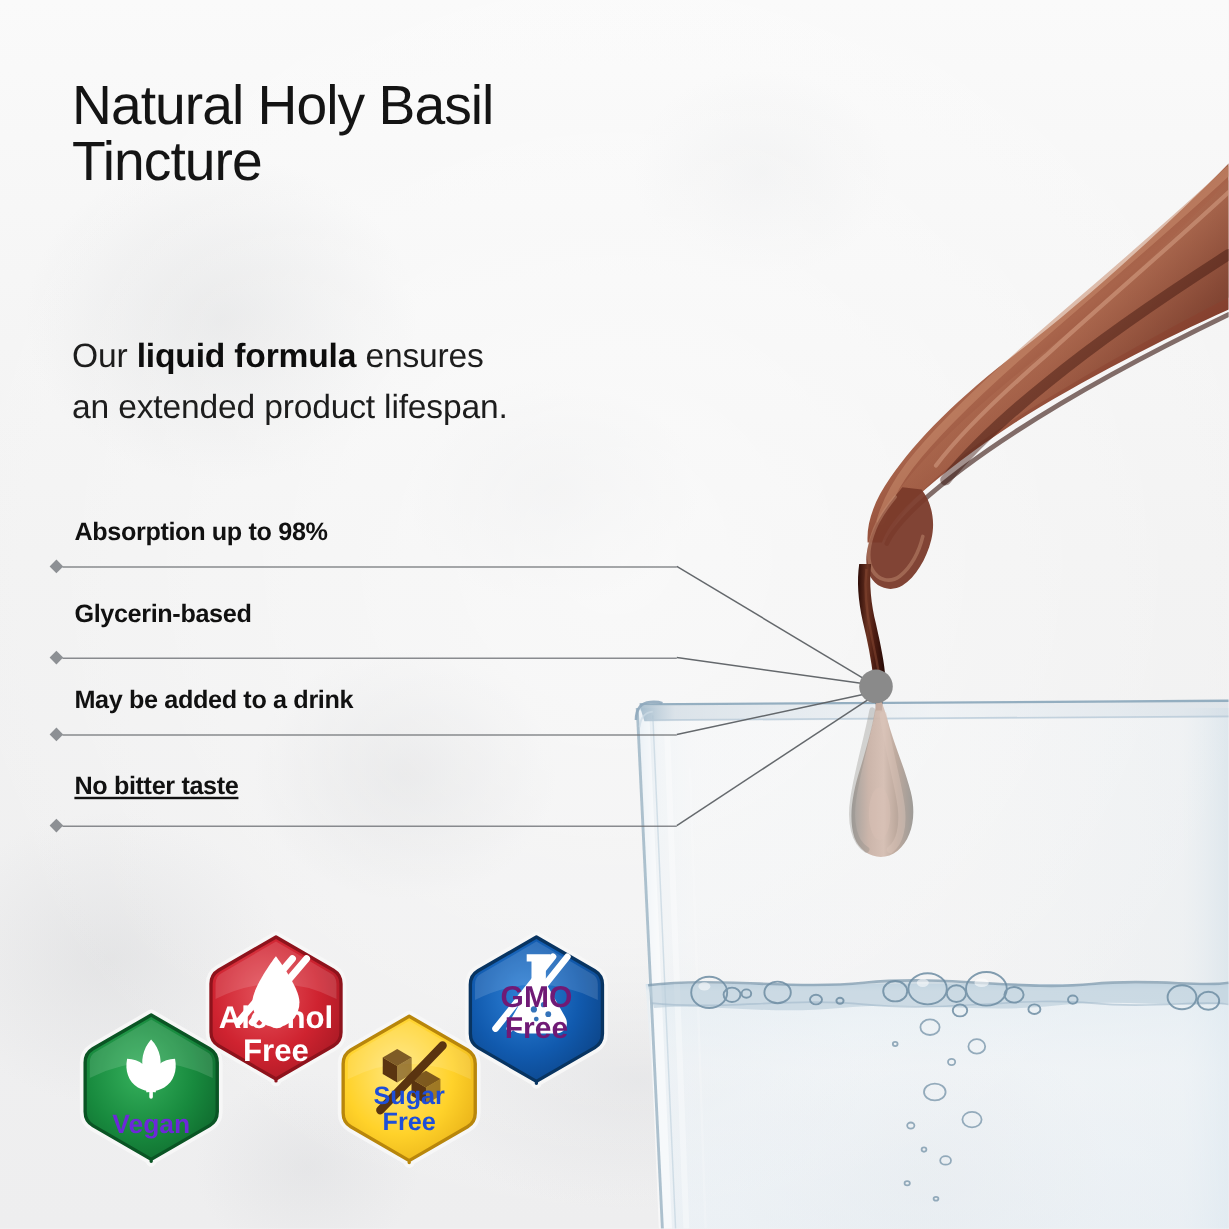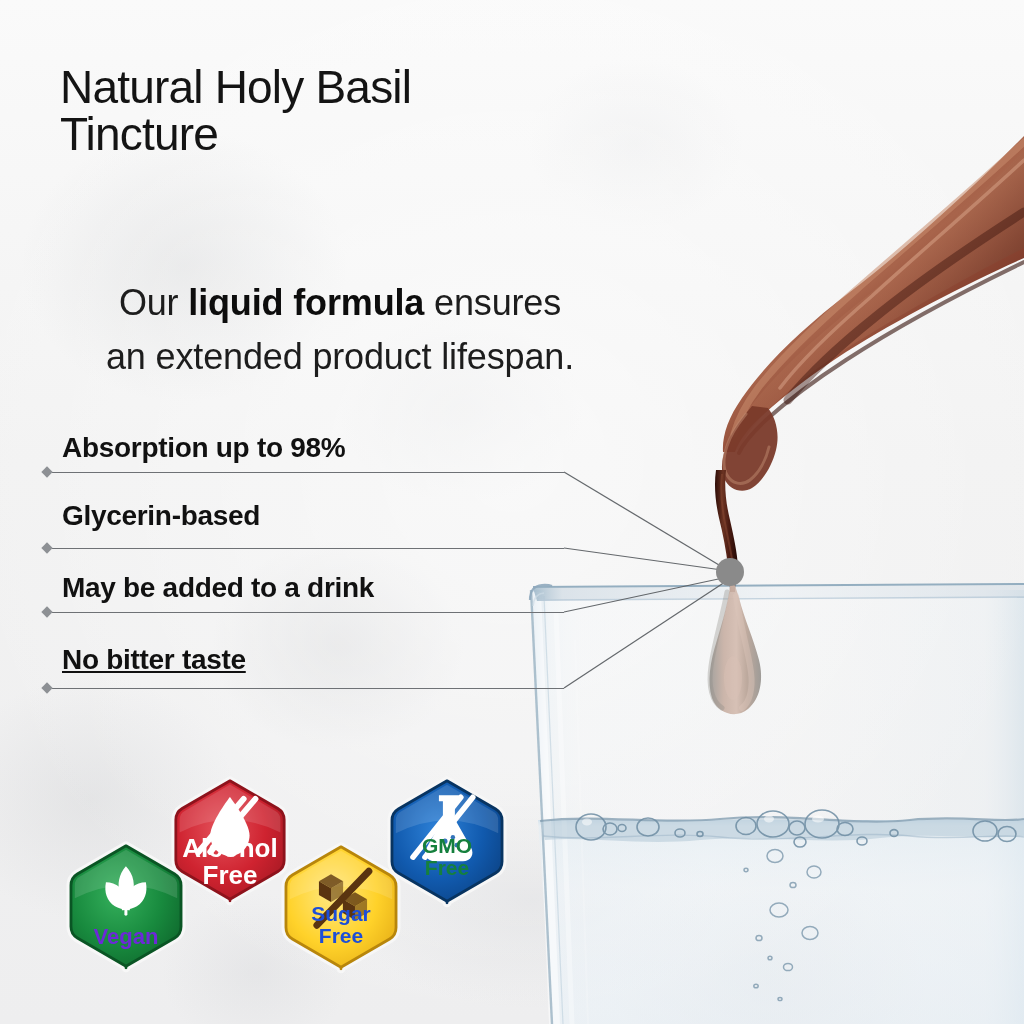--- a/index.html
+++ b/index.html
@@ -32,30 +32,29 @@
   }
 
   
   .title{
     position:absolute;left:60px;top:64px;width:700px;
     font-size:46px;line-height:1.03;font-weight:400;color:#141414;
     letter-spacing:-0.8px;white-space:pre-line;
   }
   .subtitle{
     position:absolute;left:60px;top:276px;width:560px;
-    font-size:36px;line-height:1.5;font-weight:400;color:#1d1d1d;
+    font-size:28px;line-height:1.5;font-weight:400;color:#1d1d1d;
     letter-spacing:-0.15px;
-    text-align:center;
   }
   .subtitle b{font-weight:700;color:#0d0d0d;}
 
   
   .feat-label{
     position:absolute;left:62px;
-    font-size:28px;font-weight:600;color:#111;letter-spacing:-0.3px;
+    font-size:21px;font-weight:600;color:#111;letter-spacing:-0.3px;
     white-space:nowrap;
   }
   .feat-rule{
     position:absolute;left:52px;height:1px;background:#6e7175;
   }
   .feat-dot{
     position:absolute;width:8px;height:8px;background:#8d9094;
     transform:rotate(45deg);
   }
 
@@ -393,20 +392,20 @@
           <g fill="#ffffff" transform="translate(0,-6) scale(0.78) translate(14,10)">
             <path d="M42,16 L62,16 L62,22 L58,22 L58,40 L74,68 C78,75 74,82 66,82 L38,82 C30,82 26,75 30,68 L46,40 L46,22 L42,22 Z"></path>
             <circle cx="48" cy="62" r="2.6" fill="#115AAE" opacity=".85"></circle>
             <circle cx="56" cy="58" r="2.2" fill="#115AAE" opacity=".85"></circle>
             <circle cx="60" cy="66" r="2.4" fill="#115AAE" opacity=".85"></circle>
             <circle cx="50" cy="70" r="2" fill="#115AAE" opacity=".85"></circle>
             <path d="M16,78 L64,18" stroke="#ffffff" stroke-width="5.5" fill="none" stroke-linecap="round"></path>
             <path d="M28,78 L76,18" stroke="#ffffff" stroke-width="5.5" fill="none" stroke-linecap="round"></path>
           </g>
         </svg>
-        <div class="badge-text" style="top: 58px; font-size: 21px; color: #15803d;">
+        <div class="badge-text" style="top: 42px; font-size: 25px; color: #701a75;">
           <div>GMO</div>
           <div style="margin-top: 1px;">Free</div>
         </div>
       </div>
     </div>
 
 </div>
 
 </body></html>

